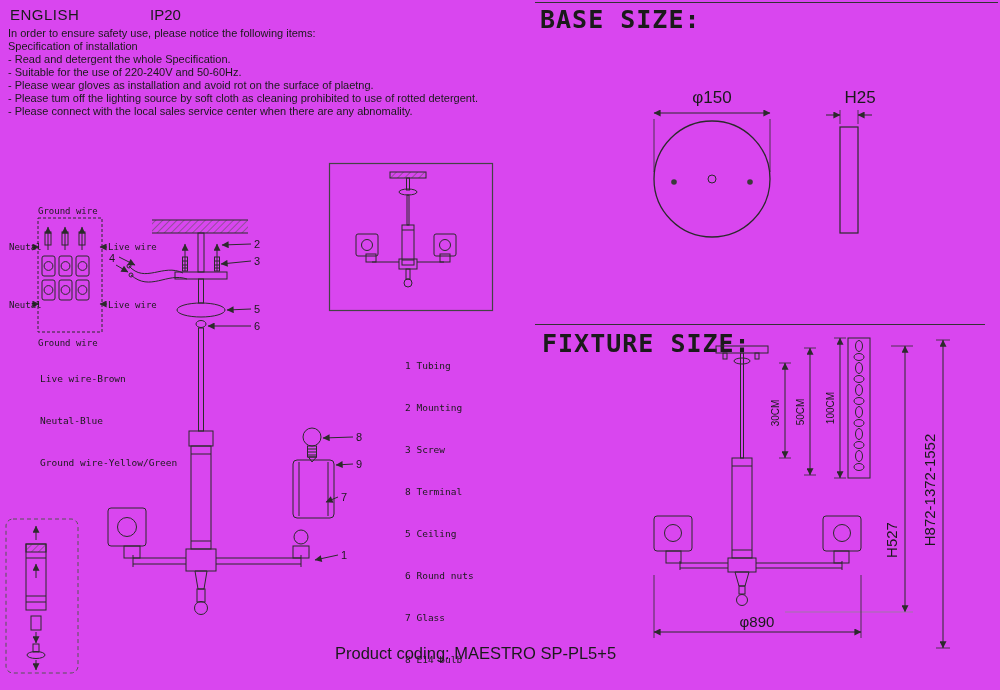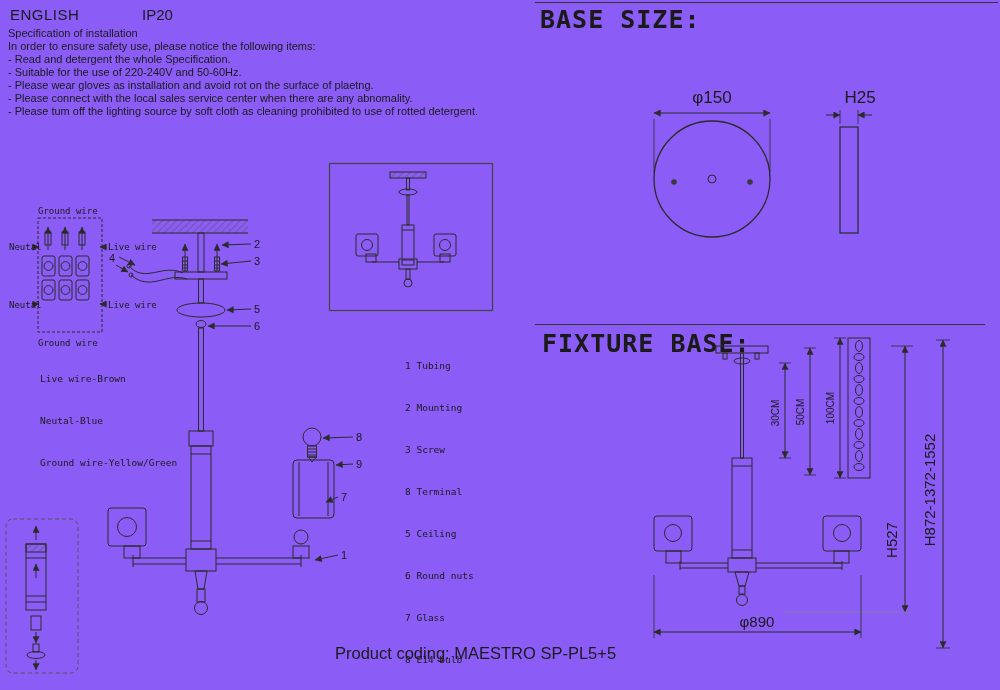--- a/index.html
+++ b/index.html
@@ -1,19 +1,19 @@
 <!DOCTYPE html>
 <html><head>
 <meta charset="utf-8">
 <style>
   html,body{margin:0;padding:0;background:#fff;}
-  .page{position:relative;width:1000px;height:690px;background:#8b5cf6;font-family:"Liberation Sans",sans-serif;color:#1a1a1a;overflow:hidden;}
+  .page{position:relative;width:1000px;height:690px;background:#d946ef;font-family:"Liberation Sans",sans-serif;color:#1a1a1a;overflow:hidden;}
   .abs{position:absolute;}
   .hdr-lang{left:10px;top:6px;font-size:15px;letter-spacing:.5px;}
-  .hdr-ip{left:142px;top:6px;font-size:15px;}
+  .hdr-ip{left:150px;top:6px;font-size:15px;}
   .spec{left:8px;top:27px;font-size:11px;line-height:13px;}
   .sec-title{font-family:"DejaVu Sans Mono",monospace;font-weight:bold;font-size:25px;letter-spacing:1px;}
   .base-title{left:540px;top:5px;}
   .fixture-title{left:542px;top:329px;}
   .rule{border-top:1.5px solid #333;height:0;}
   .rule-top{left:535px;top:2px;width:463px;}
   .rule-mid{left:535px;top:324px;width:450px;}
   .mono{font-family:"DejaVu Sans Mono",monospace;font-size:9.5px;line-height:14px;white-space:pre;}
   .legend{left:40px;top:344px;}
   .parts{left:405px;top:331px;}
@@ -36,33 +36,33 @@
       <pattern id="hatch" width="5" height="5" patternUnits="userSpaceOnUse" patternTransform="rotate(45)">
         <line x1="0" y1="0" x2="0" y2="5" stroke="#555" stroke-width="1.1"></line>
       </pattern>
     </defs>
   </svg>
 
   <div class="abs hdr-lang">ENGLISH</div>
   <div class="abs hdr-ip">IP20</div>
 
   <div class="abs spec">
+    <div>In order to ensure safety use, please notice the following items:</div>
     <div>Specification of installation</div>
-    <div>In order to ensure safety use, please notice the following items:</div>
     <div>- Read and detergent the whole Specification.</div>
     <div>- Suitable for the use of 220-240V and 50-60Hz.</div>
     <div>- Please wear gloves as installation and avoid rot on the surface of plaetng.</div>
+    <div>- Please tum off the lighting source by soft cloth as cleaning prohibited to use of rotted detergent.</div>
     <div>- Please connect with the local sales service center when there are any abnomality.</div>
-    <div>- Please tum off the lighting source by soft cloth as cleaning prohibited to use of rotted detergent.</div>
   </div>
 
   <div class="abs rule rule-top"></div>
   <div class="abs sec-title base-title">BASE SIZE:</div>
   <div class="abs rule rule-mid"></div>
-  <div class="abs sec-title fixture-title">FIXTURE BASE:</div>
+  <div class="abs sec-title fixture-title">FIXTURE SIZE:</div>
 
   <svg style="left:8px;top:200px" width="152" height="150" viewBox="0 0 152 150">
     <text x="30" y="14" font-size="9">Ground wire</text>
     <g stroke="#2b2b2b" fill="none" stroke-width="1">
       <rect x="30" y="18" width="64" height="114" stroke-dasharray="3,2"></rect>
       <line x1="40" y1="50" x2="40" y2="27" marker-end="url(#arr)"></line>
       <line x1="57" y1="50" x2="57" y2="27" marker-end="url(#arr)"></line>
       <line x1="74" y1="50" x2="74" y2="27" marker-end="url(#arr)"></line>
       <rect x="37" y="32" width="6" height="13"></rect>
         <rect x="54" y="32" width="6" height="13"></rect>

